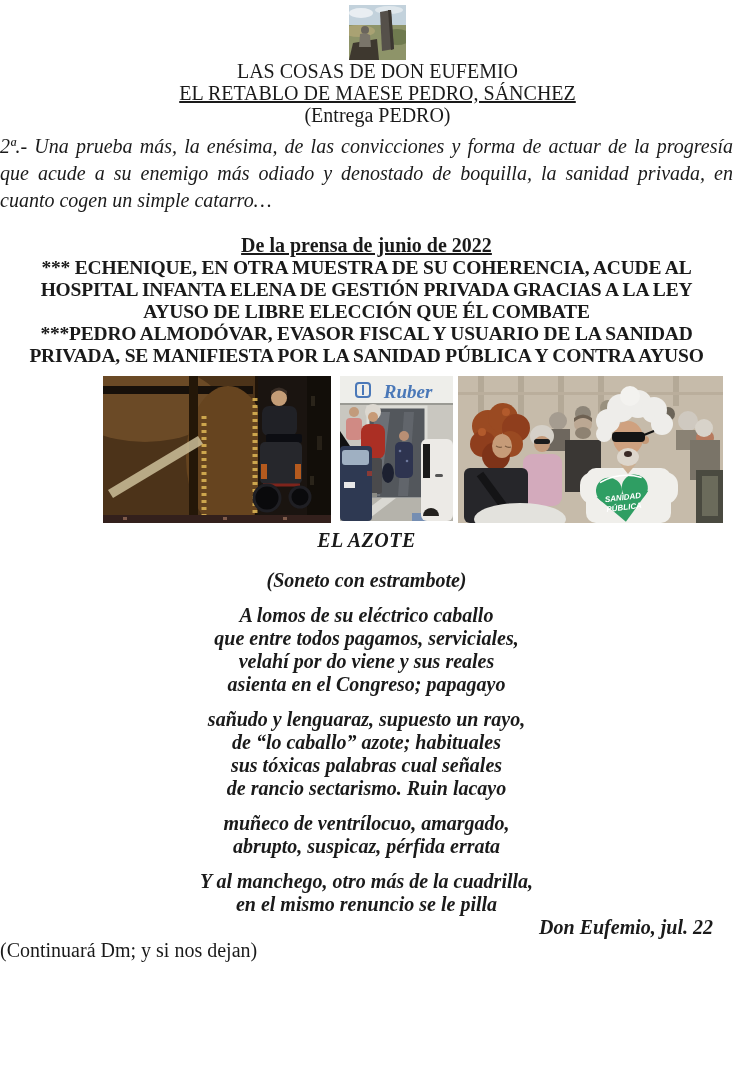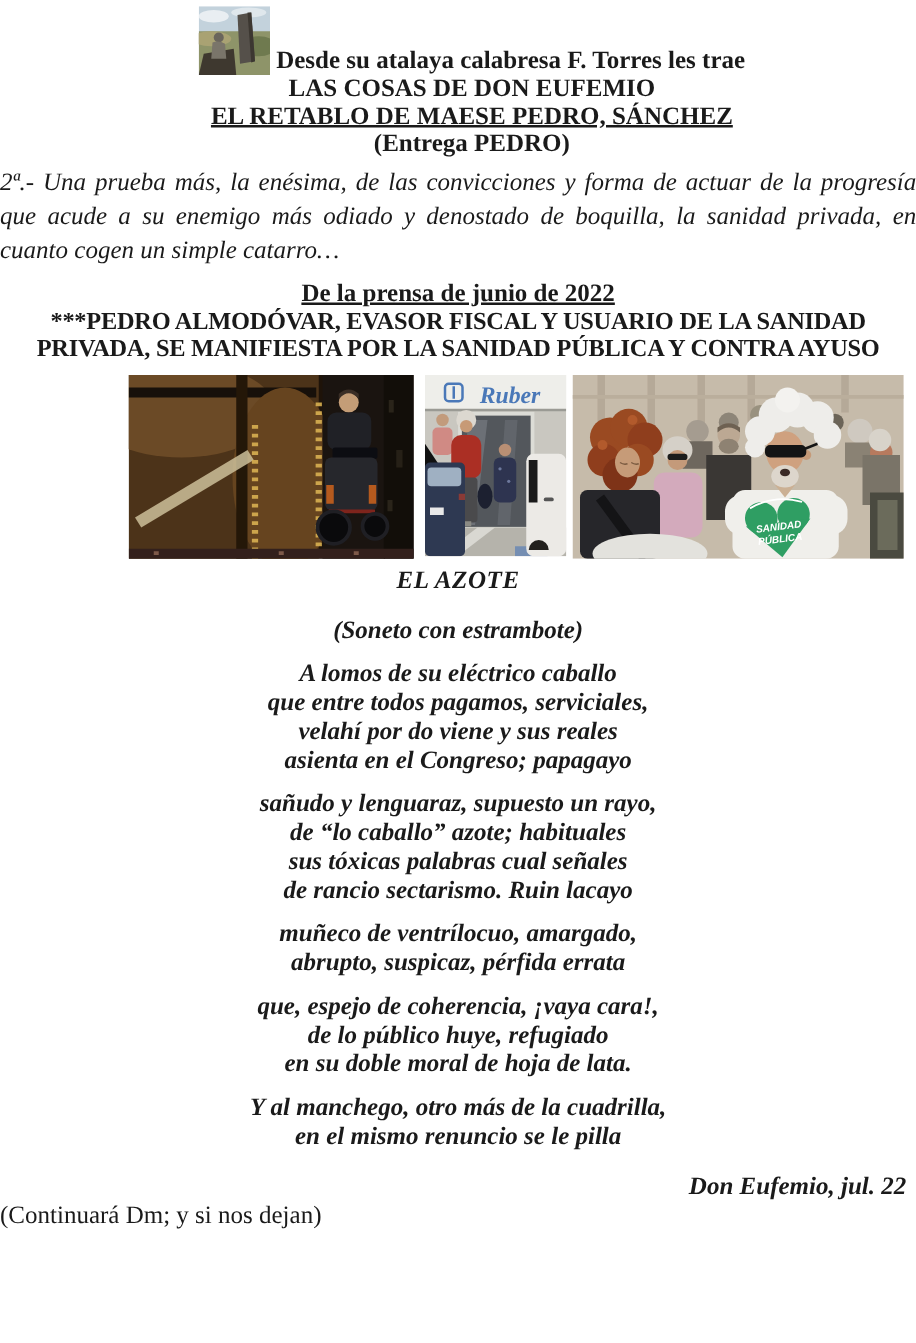--- a/index.html
+++ b/index.html
@@ -4,35 +4,35 @@
 <style>
   html,body{margin:0;padding:0;}
   body{
     width:733px;height:1074px;background:#ffffff;color:#1a1a1a;
     font-family:"Liberation Serif","DejaVu Serif",serif;
     overflow:hidden;
   }
   .header-row{display:flex;justify-content:center;align-items:flex-end;padding-top:3px;padding-left:22px;height:57px;gap:5px;}
   .thumb{width:57px;height:55px;display:block;flex:0 0 auto;}
   .byline{font-size:20px;font-weight:bold;line-height:23px;white-space:nowrap;}
-  .hline{font-size:20px;font-weight:bold;line-height:22px;text-align:center;padding-left:22px;}
+  .hline{font-size:20px;font-weight:normal;line-height:22px;text-align:center;padding-left:22px;}
   .underline{text-decoration:underline;}
   .intro{font-style:italic;font-size:20px;line-height:27px;text-align:justify;margin-top:7px;}
-  .press-heading{margin-top:10px;font-size:20px;font-weight:bold;line-height:23px;text-align:center;text-decoration:underline;}
+  .press-heading{margin-top:20px;font-size:20px;font-weight:bold;line-height:23px;text-align:center;text-decoration:underline;}
   .press-item{font-size:19.5px;font-weight:bold;line-height:22px;text-align:center;max-width:712px;margin:0 auto;letter-spacing:-0.2px;}
   .photos{display:flex;margin-left:55px;margin-top:9px;padding-left:48px;}
   .photo{flex:0 0 auto;}
   .photo svg{display:block;}
   .gap9{width:9px;flex:0 0 auto;}
   .gap5{width:5px;flex:0 0 auto;}
   .poem-title{margin-top:5px;font-size:20px;font-weight:bold;font-style:italic;line-height:24px;text-align:center;letter-spacing:0.5px;}
   .poem-subtitle{font-size:20px;font-weight:bold;font-style:italic;line-height:24px;text-align:center;margin-top:16px;}
   .stanza{margin-top:12px;}
   .poem-line{font-size:20px;font-weight:bold;font-style:italic;line-height:23px;text-align:center;}
-  .signature{font-size:20px;font-weight:bold;font-style:italic;line-height:22px;text-align:right;padding-right:8px;margin-top:17px;}
+  .signature{font-size:20px;font-weight:bold;font-style:italic;line-height:22px;text-align:right;padding-right:20px;margin-top:0;}
   .footer{font-size:20px;line-height:22px;text-align:left;margin-top:1px;}
 </style>
 </head>
 <body>
 
 <div>
 
   <div class="header-row">
     <svg class="thumb" viewBox="0 0 57 55" xmlns="http://www.w3.org/2000/svg">
       <rect width="57" height="55" fill="#c3d2dc"></rect>
@@ -40,30 +40,30 @@
       <ellipse cx="40" cy="5" rx="14" ry="4" fill="#dfe7ec"></ellipse>
       <rect y="20" width="57" height="35" fill="#8e9469"></rect>
       <ellipse cx="10" cy="26" rx="16" ry="6" fill="#a9a273"></ellipse>
       <ellipse cx="48" cy="32" rx="14" ry="8" fill="#6f7a4f"></ellipse>
       <path d="M31 7 L42 5 L45 44 L33 46 Z" fill="#55504a"></path>
       <path d="M39 5 L42 5 L45 44 L42 45 Z" fill="#3c3731"></path>
       <path d="M4 38 L28 34 L30 55 L0 55 Z" fill="#3e382f"></path>
       <circle cx="16" cy="25" r="4" fill="#6a655c"></circle>
       <path d="M11 29 Q16 27 21 30 L22 42 L10 42 Z" fill="#7a756a"></path>
     </svg>
-    <span class="byline">Desde su atalaya calabresa F. Torres les trae</span>
   </div>
 
   <div class="hline">LAS COSAS DE DON EUFEMIO</div>
   <div class="hline underline">EL RETABLO DE MAESE PEDRO, SÁNCHEZ</div>
   <div class="hline">(Entrega PEDRO)</div>
 
   <div class="intro">2ª.- Una prueba más, la enésima, de las convicciones y forma de actuar de la progresía que acude a su enemigo más odiado y denostado de boquilla, la sanidad privada, en cuanto cogen un simple catarro…</div>
 
   <div class="press-heading">De la prensa de junio de 2022</div>
+  <div class="press-item">*** ECHENIQUE, EN OTRA MUESTRA DE SU COHERENCIA, ACUDE AL HOSPITAL INFANTA ELENA DE GESTIÓN PRIVADA GRACIAS A LA LEY AYUSO DE LIBRE ELECCIÓN QUE ÉL COMBATE</div>
   <div class="press-item">***PEDRO ALMODÓVAR, EVASOR FISCAL Y USUARIO DE LA SANIDAD PRIVADA, SE MANIFIESTA POR LA SANIDAD PÚBLICA Y CONTRA AYUSO</div>
 
   <div class="photos">
 
     <div class="photo">
       <svg width="228" height="147" viewBox="0 0 228 147" xmlns="http://www.w3.org/2000/svg">
         <rect width="228" height="147" fill="#1e1309"></rect>
         <g>
           <rect x="0" y="0" width="152" height="147" fill="#4c3319"></rect>
           <ellipse cx="42" cy="28" rx="75" ry="38" fill="#6b4a26"></ellipse>
@@ -257,25 +257,20 @@
     <div class="poem-line">de “lo caballo” azote; habituales</div>
     <div class="poem-line">sus tóxicas palabras cual señales</div>
     <div class="poem-line">de rancio sectarismo. Ruin lacayo</div>
   </div>
 
   <div class="stanza">
     <div class="poem-line">muñeco de ventrílocuo, amargado,</div>
     <div class="poem-line">abrupto, suspicaz, pérfida errata</div>
   </div>
 
-  <div class="stanza">
-    <div class="poem-line">que, espejo de coherencia, ¡vaya cara!,</div>
-    <div class="poem-line">de lo público huye, refugiado</div>
-    <div class="poem-line">en su doble moral de hoja de lata.</div>
-  </div>
 
   <div class="stanza">
     <div class="poem-line">Y al manchego, otro más de la cuadrilla,</div>
     <div class="poem-line">en el mismo renuncio se le pilla</div>
   </div>
 
   <div class="signature">Don Eufemio, jul. 22</div>
   <div class="footer">(Continuará Dm; y si nos dejan)</div>
 
 </div>

